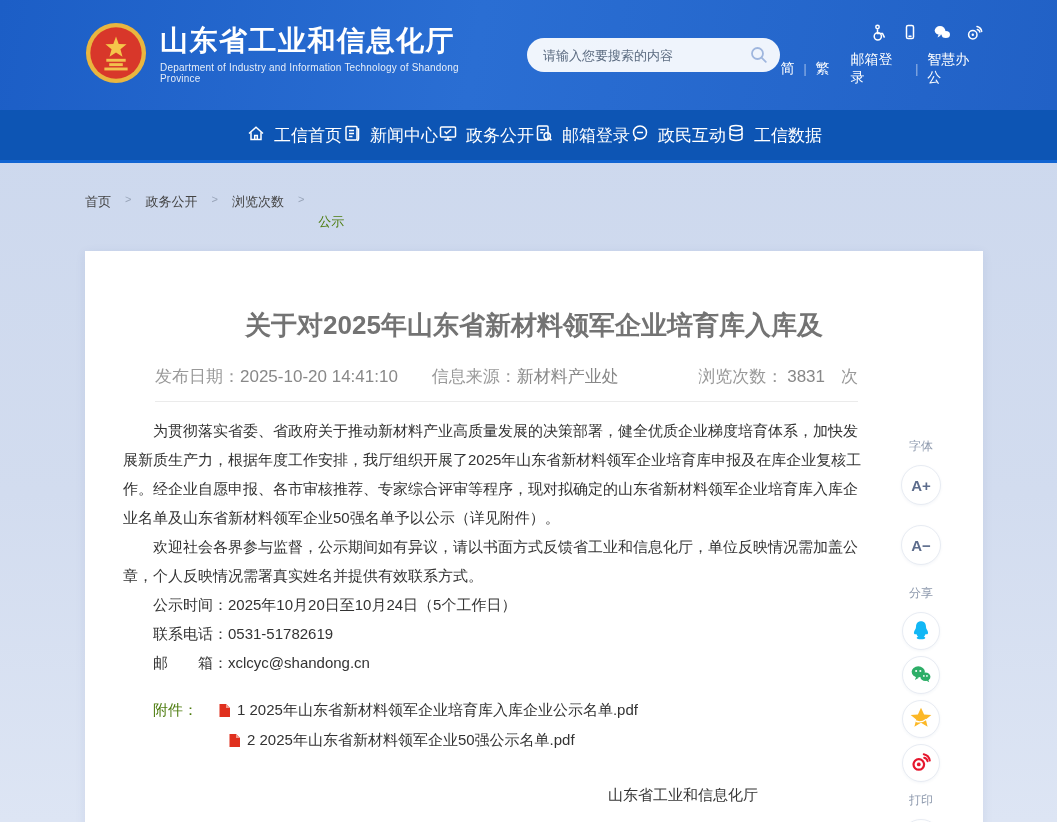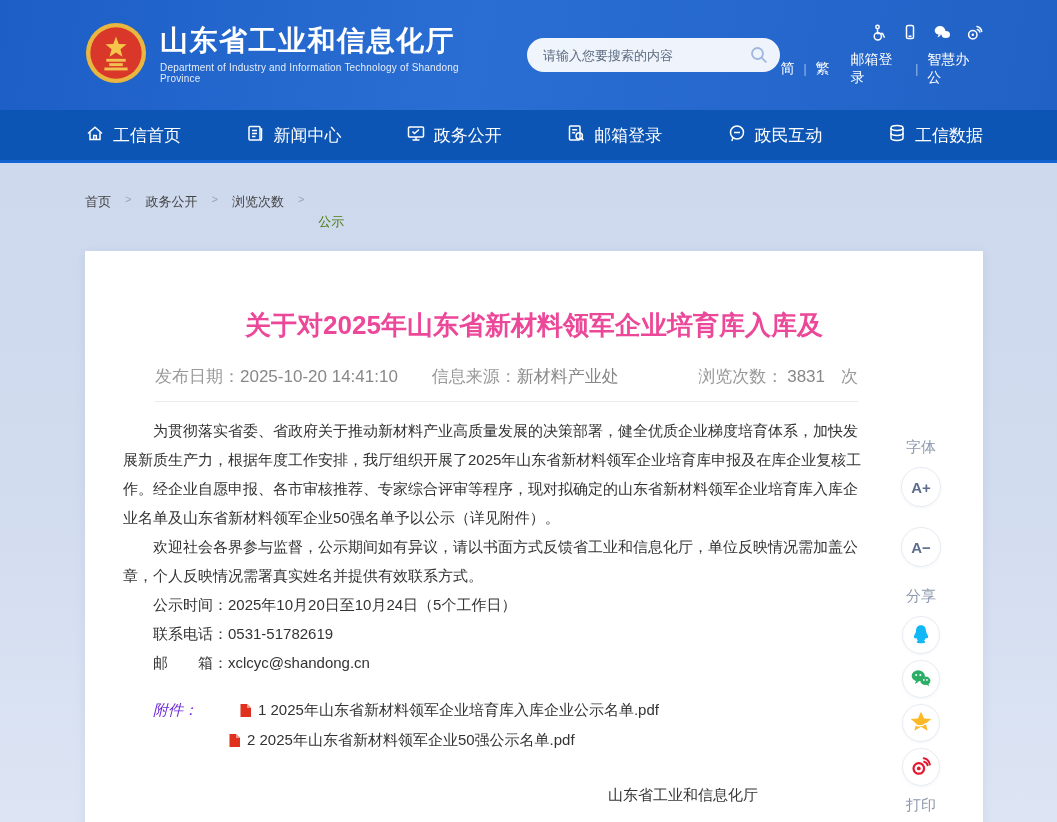--- a/index.html
+++ b/index.html
@@ -30,56 +30,56 @@
   .header-right { margin-left:auto; display:flex; flex-direction:column; align-items:flex-end; gap:10px; }
   .icon-row { display:flex; gap:15px; align-items:center; }
   .icon-row > span { display:flex; cursor:pointer; }
   .link-row { display:flex; align-items:center; gap:9px; font-size:14px; color:#fff; }
   .link-row a { color:#fff; text-decoration:none; cursor:pointer; }
   .link-row .sep { color:rgba(255,255,255,.55); font-size:12px; }
   .ml { margin-left:12px; }
 
   
   nav { height:53px; background:#0d55b4; border-bottom:3px solid #1164d2; }
-  .nav-list { display:flex; justify-content:space-between; align-items:center; height:50px;
+  .nav-list { display:flex; justify-content:center; align-items:center; height:50px;
               list-style:none; padding:0; margin:0 0 0 85px; width:898px; }
   .nav-item { display:flex; align-items:center; gap:8px; color:#fff; font-size:17px; cursor:pointer; }
 
   
   .breadcrumb { padding:30px 0 20px; font-size:13px; color:#444; display:flex; gap:14px; align-items:flex-start; }
   .breadcrumb a { color:#444; text-decoration:none; cursor:pointer; }
   .breadcrumb .bsep { color:#98a4b8; font-size:11px; }
   .breadcrumb .current { color:#4d7c0f;margin-top:20px; }
 
   
   .card { position:relative; background:#fff; min-height:594px;
           box-shadow:0 2px 10px rgba(40,70,130,.08); padding:52px 0 30px; }
-  .art-title { margin:0 90px 18px; text-align:center; font-size:26px; line-height:44px; color:#ec4899; font-weight:700; }
+  .art-title { margin:0 90px 18px; text-align:center; font-size:26px; line-height:44px; color:#737373; font-weight:700; }
   .meta { display:flex; align-items:center; margin:8px 125px 0 70px; padding-bottom:13px;
           border-bottom:1px solid #ebebeb; font-size:17px; color:#999; }
   .meta .m-item { margin-right:34px; white-space:nowrap; }
   .meta .m-val { color:#888; }
   .meta .views { margin-left:auto; margin-right:0; }
   .views .num { margin:0 16px 0 4px; color:#888;text-align:center; }
 
   .body-text { margin:14px 112px 0 38px; font-size:15px; color:#333; line-height:29px; }
   .body-text p { margin:0; text-indent:2em; }
 
   .attach { margin-top:18px; line-height:30px; }
   .attach-row { display:flex; align-items:center; padding-left:30px; }
   .attach-row.second { padding-left:105px; }
-  .attach-label { width:86px; color:#6d28d9;font-style:italic; }
+  .attach-label { width:65px; color:#4d7c0f; }
   .pdf { margin-right:6px; display:flex; }
   .attach a { color:#333; text-decoration:none; cursor:pointer; }
 
   .sign { margin-top:22px; text-align:right; padding-right:113px; font-size:15px; color:#333; line-height:35px; }
 
   
   .side-tools { position:absolute; top:187px; right:40px; width:44px; text-align:center; }
-  .tool-label { font-size:15px; color:#8d99ad; margin:0 0 10px; }
+  .tool-label { font-size:12px; color:#8d99ad; margin:0 0 10px; }
   .tool-label.share-l { margin-top:16px; }
   .tool-label.print-l { margin-top:10px; }
   .circle { width:40px; height:40px; border-radius:50%; background:#fff; border:1px solid #e8ecf3;
             display:flex; align-items:center; justify-content:center; margin:0 auto 10px; cursor:pointer;
             box-shadow:0 1px 3px rgba(50,80,140,.06); font-weight:700; color:#5c6c8c; font-size:15px; }
   .circle.font { margin-bottom:20px; }
   .circle.share { width:38px; height:38px; margin-bottom:6px; }
 </style>
 </head>
 <body>

